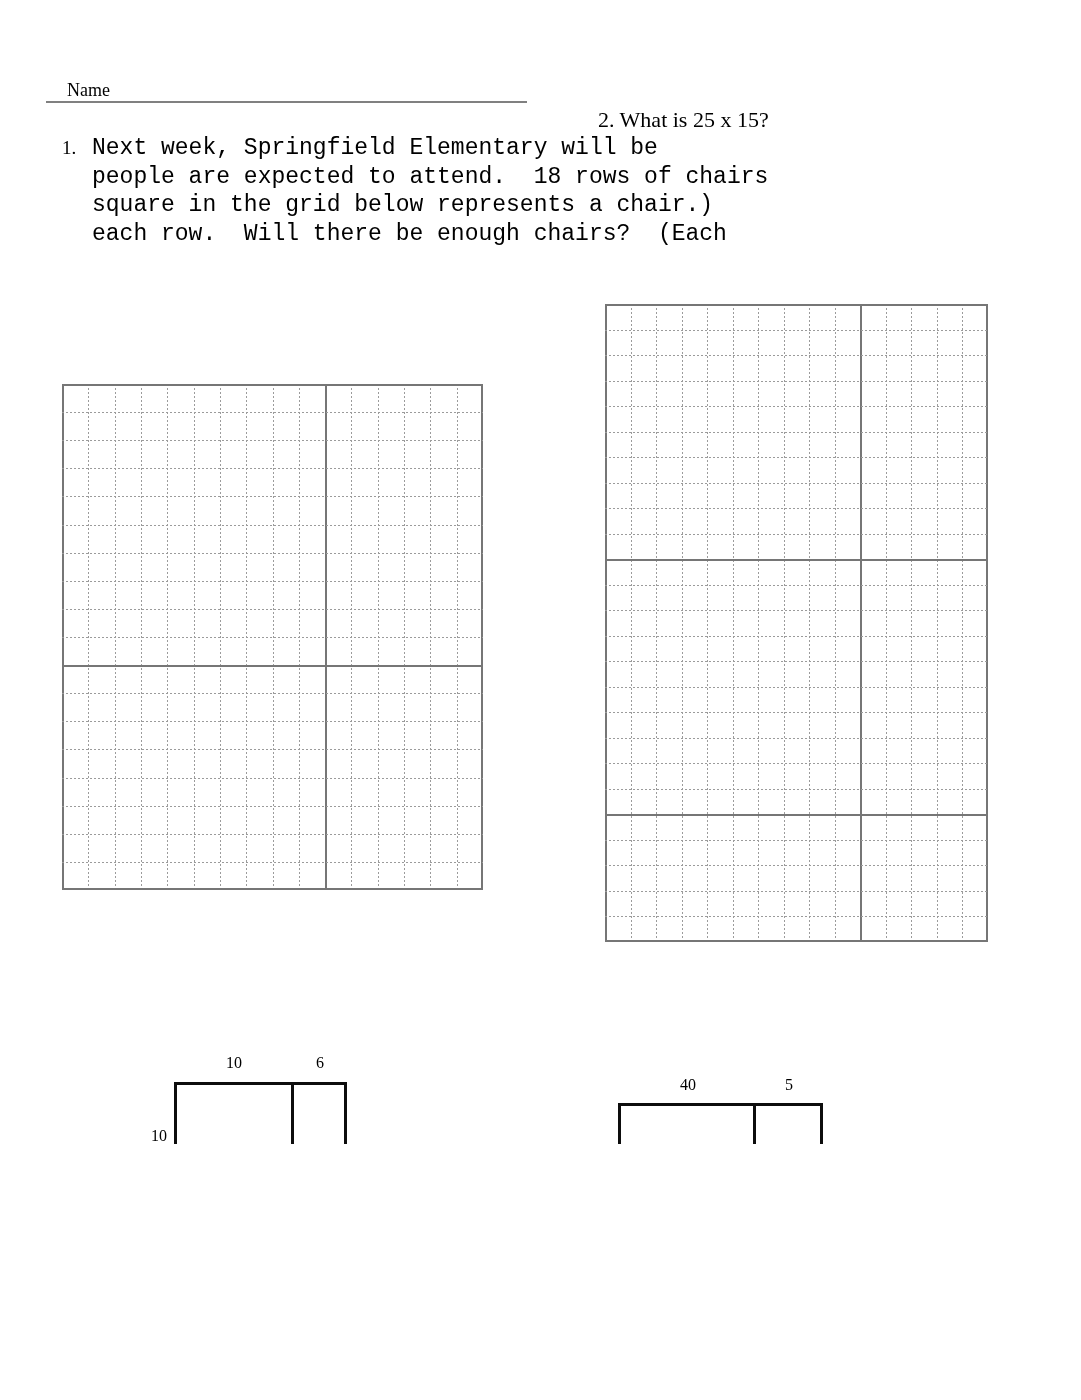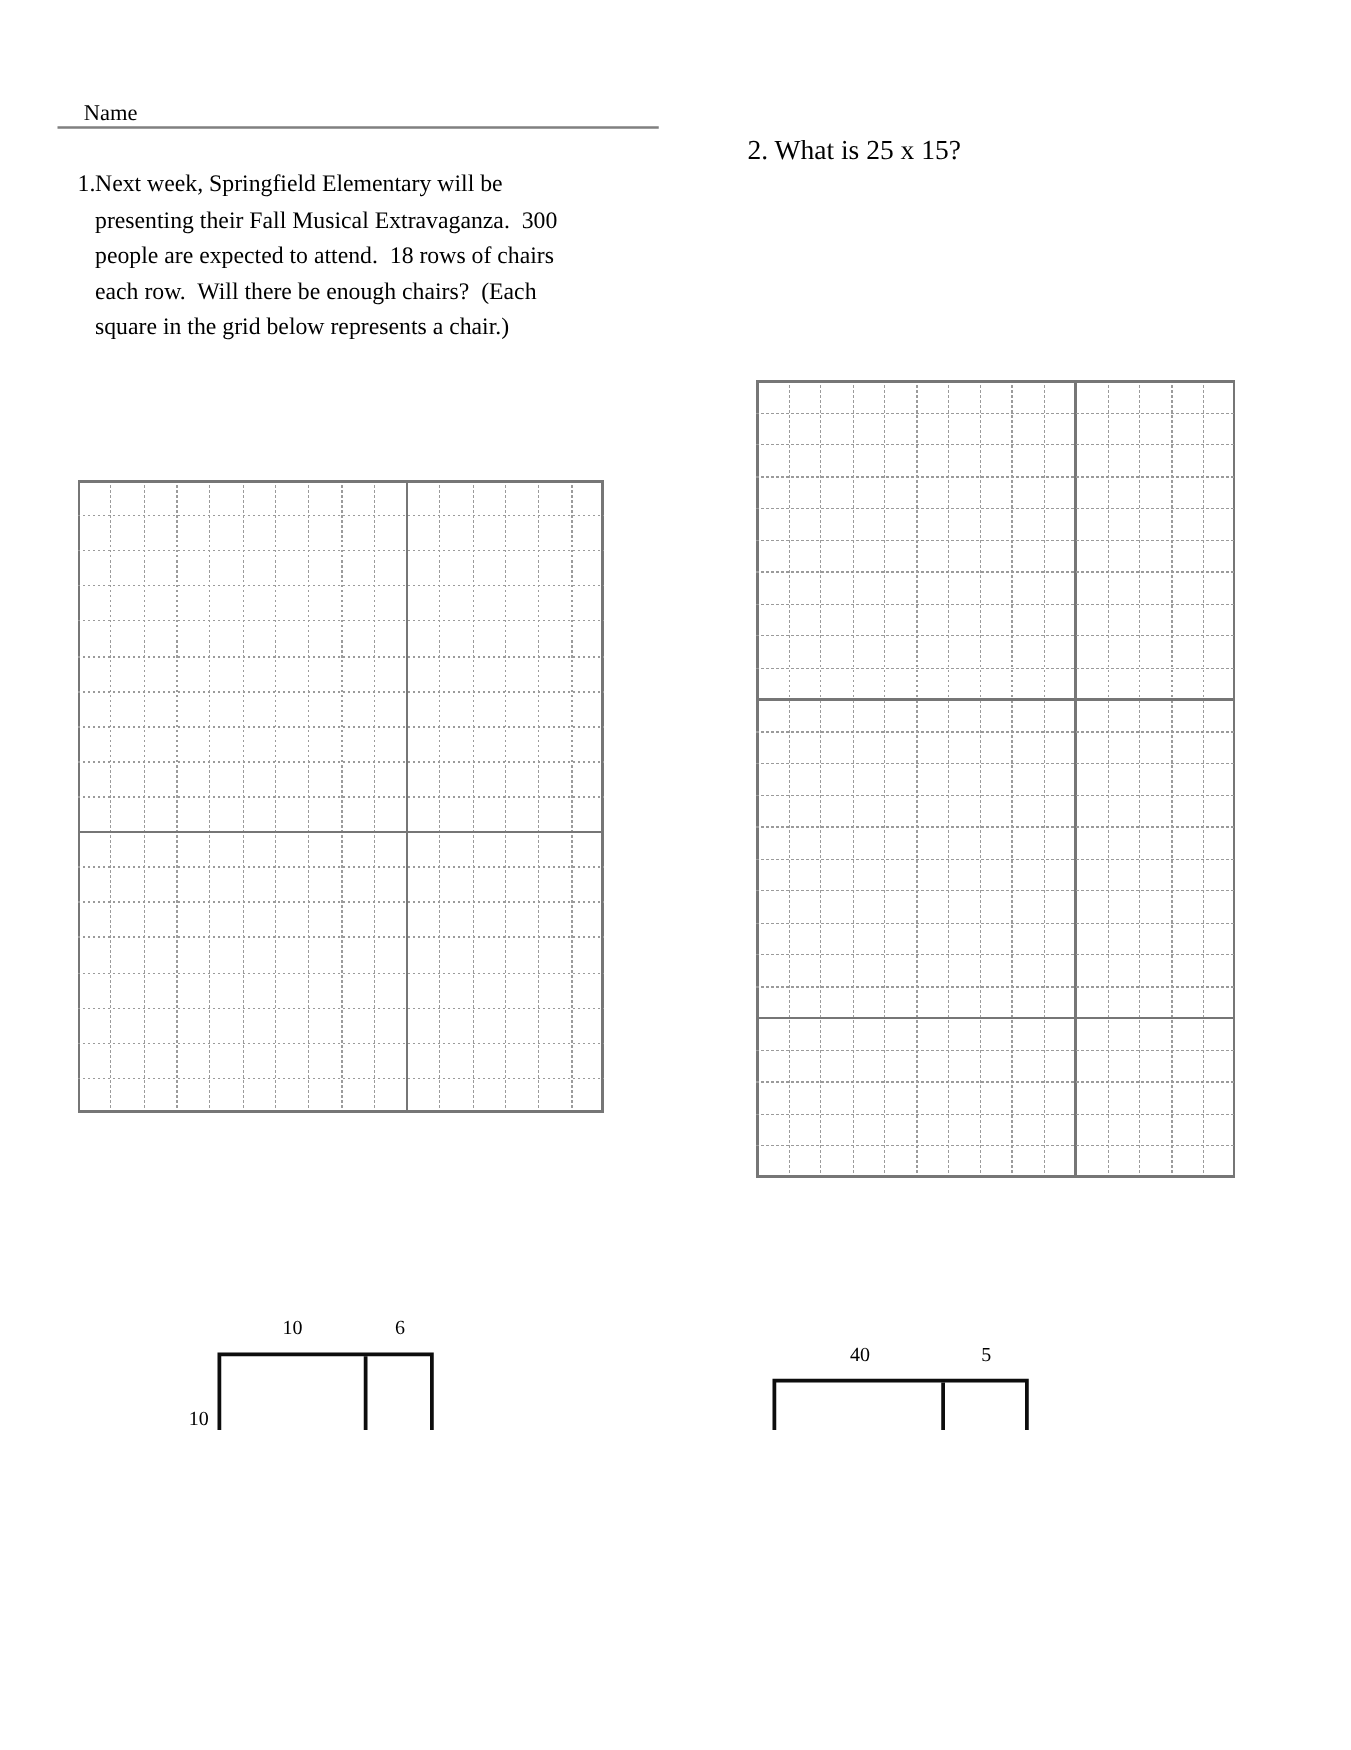--- a/index.html
+++ b/index.html
@@ -25,22 +25,22 @@
     background: #808080;
   }
 
   
   .p1-num {
     left: 62px; top: 134px;
     font-size: 19px; line-height: 28.5px;
     white-space: pre;
   }
   .p1-lines {
-    left: 76px; top: 134px;
-    font-size: 19px; line-height: 28.5px;
+    left: 92px; top: 134px;
+    font-size: 23px; line-height: 28.5px; font-family: Liberation Mono, monospace;
   }
   .p1-lines .pline { white-space: pre; }
 
   
   .p2-text {
     left: 598px; top: 107px;
     font-size: 22px; line-height: 26px;
     white-space: pre;
   }
 
@@ -85,24 +85,23 @@
 <body>
 
 <div class="page">
 
   <div class="abs name-label">Name</div>
   <div class="abs name-underline"></div>
 
   <div class="abs p1-num">1.</div>
   <div class="abs p1-lines">
     <div class="pline">Next week, Springfield Elementary will be</div>
-    <div class="pline">presenting their Fall Musical Extravaganza.  300</div>
     <div class="pline">people are expected to attend.  18 rows of chairs</div>
+    <div class="pline">square in the grid below represents a chair.)</div>
     <div class="pline">each row.  Will there be enough chairs?  (Each</div>
-    <div class="pline">square in the grid below represents a chair.)</div>
   </div>
 
   <div class="abs p2-text">2. What is 25 x 15?</div>
 
   <div class="abs grid grid1">
       <svg width="421" height="506" shape-rendering="crispEdges">
         <line x1="1" y1="0" x2="1" y2="506" stroke="#767676" stroke-width="2"></line>
         <line x1="26.5" y1="0" x2="26.5" y2="506" stroke="#9b9b9b" stroke-width="1" stroke-dasharray="2,2"></line>
         <line x1="53.5" y1="0" x2="53.5" y2="506" stroke="#9b9b9b" stroke-width="1" stroke-dasharray="2,2"></line>
         <line x1="79.5" y1="0" x2="79.5" y2="506" stroke="#9b9b9b" stroke-width="1" stroke-dasharray="2,2"></line>

